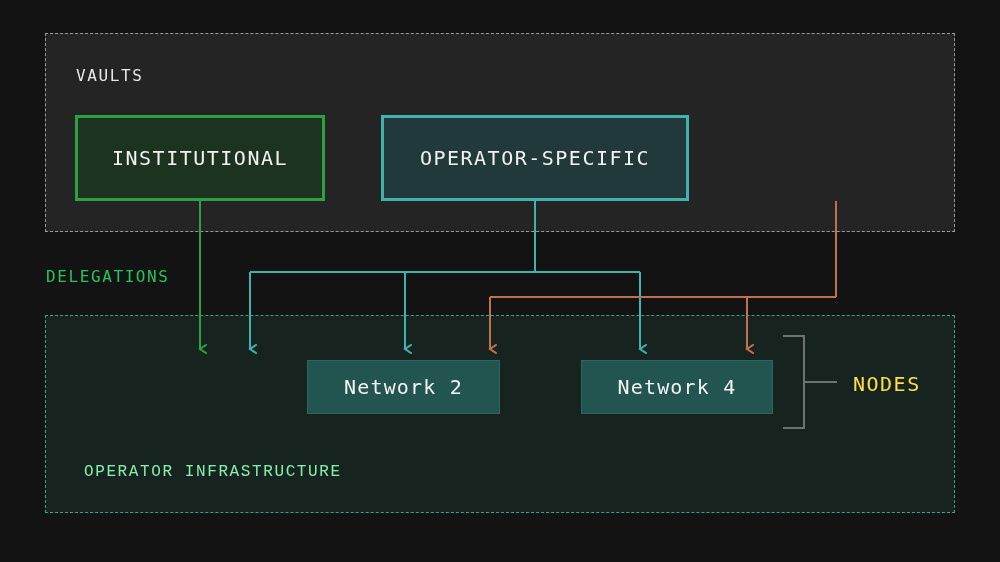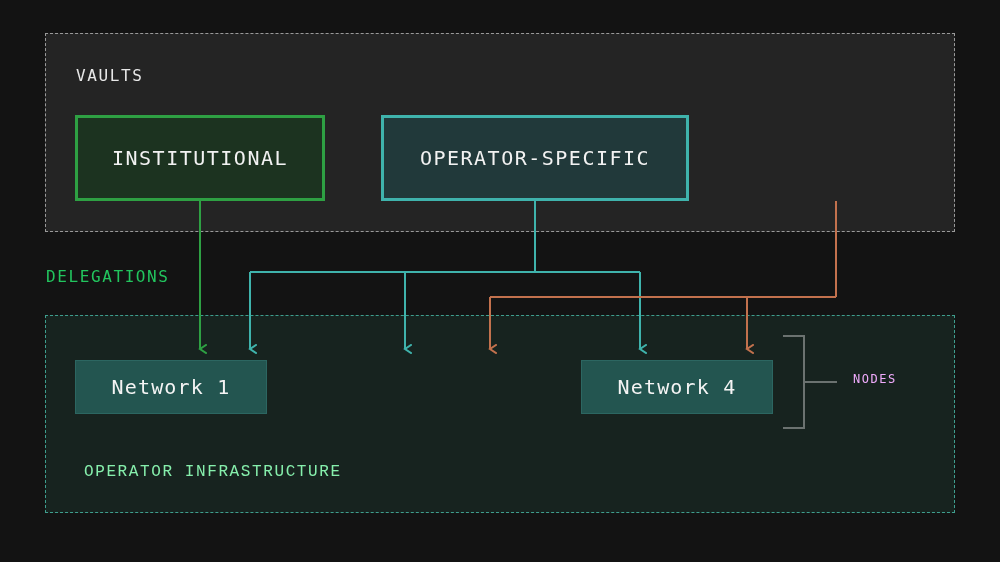--- a/index.html
+++ b/index.html
@@ -135,23 +135,23 @@
     left: 805px;
     top: 381px;
     width: 32px;
     height: 2px;
     background: #6b7270;
   }
   #nodes-label {
     position: absolute;
     left: 853px;
     top: 372px;
-    font-size: 12px;
+    font-size: 20px;
     letter-spacing: 1.5px;
-    color: #f0abfc;
+    color: #fde047;
     white-space: nowrap;
   }
 
   
   #connectors {
     position: absolute;
     left: 0;
     top: 0;
     width: 1000px;
     height: 562px;
@@ -198,20 +198,20 @@
 
     <path d="M490,297 L836,297" fill="none" stroke="#c2714d" stroke-width="2"></path>
 
     <path d="M490,297 L490,349" fill="none" stroke="#c2714d" stroke-width="2" marker-end="url(#arrow-orange)"></path>
     <path d="M747,297 L747,349" fill="none" stroke="#c2714d" stroke-width="2" marker-end="url(#arrow-orange)"></path>
   </svg>
 
   <div class="vault-box" id="vault-operator">OPERATOR-SPECIFIC</div>
   <div class="vault-box" id="vault-institutional">INSTITUTIONAL</div>
 
-  <div class="network-box" id="network-1">Network 1</div>
+  <div class="network-box" id="network-2">Network 2</div>
   <div class="network-box" id="network-3">Network 4</div>
 
   <div id="nodes-bracket"></div>
   <div id="nodes-tick"></div>
   <div id="nodes-label">NODES</div>
 
 </div>
 
 </body></html>

